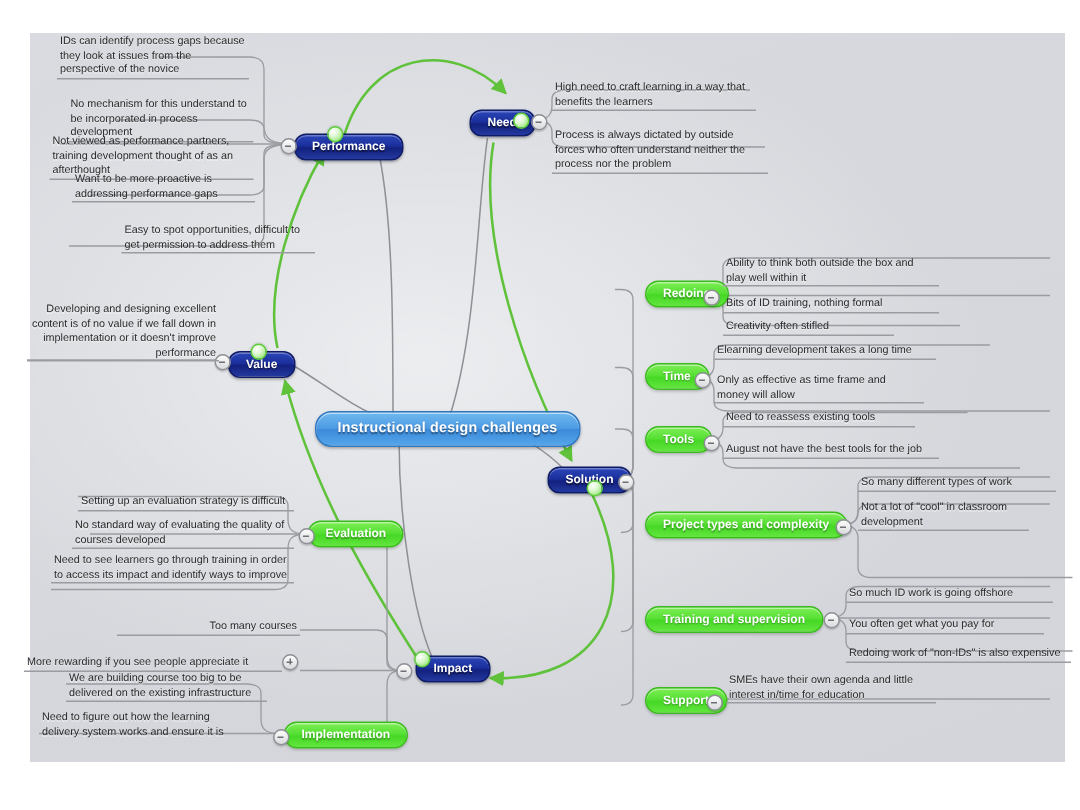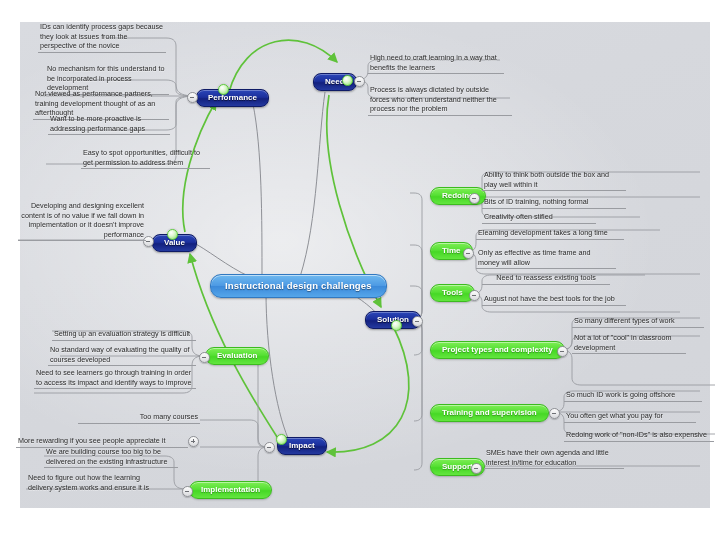--- a/index.html
+++ b/index.html
@@ -253,21 +253,21 @@
     <span>Time</span>
   </div>
   <div class="bub" style="left:463px;top:248px;"></div>
   <div class="leaf" style="left:476px;top:228px;width:144px;">Elearning development takes a long time</div>
   <div class="leaf" style="left:476px;top:248px;width:136px;">Only as effective as time frame and money will allow</div>
 
   <div class="node nd-green" style="left:430px;top:284px;">
     <span>Tools</span>
   </div>
   <div class="bub" style="left:469px;top:290px;"></div>
-  <div class="leaf" style="left:482px;top:273px;width:124px;text-align:center;">Need to reassess existing tools</div>
+  <div class="leaf" style="left:482px;top:273px;width:124px;">Need to reassess existing tools</div>
   <div class="leaf" style="left:482px;top:294px;width:140px;">August not have the best tools for the job</div>
 
   <div class="node nd-green" style="left:430px;top:341px;">
     <span>Project types and complexity</span>
   </div>
   <div class="bub" style="left:557px;top:346px;"></div>
   <div class="leaf" style="left:572px;top:316px;width:128px;">So many different types of work</div>
   <div class="leaf" style="left:572px;top:333px;width:110px;">Not a lot of "cool" in classroom development</div>
 
   <div class="node nd-green" style="left:430px;top:404px;">

